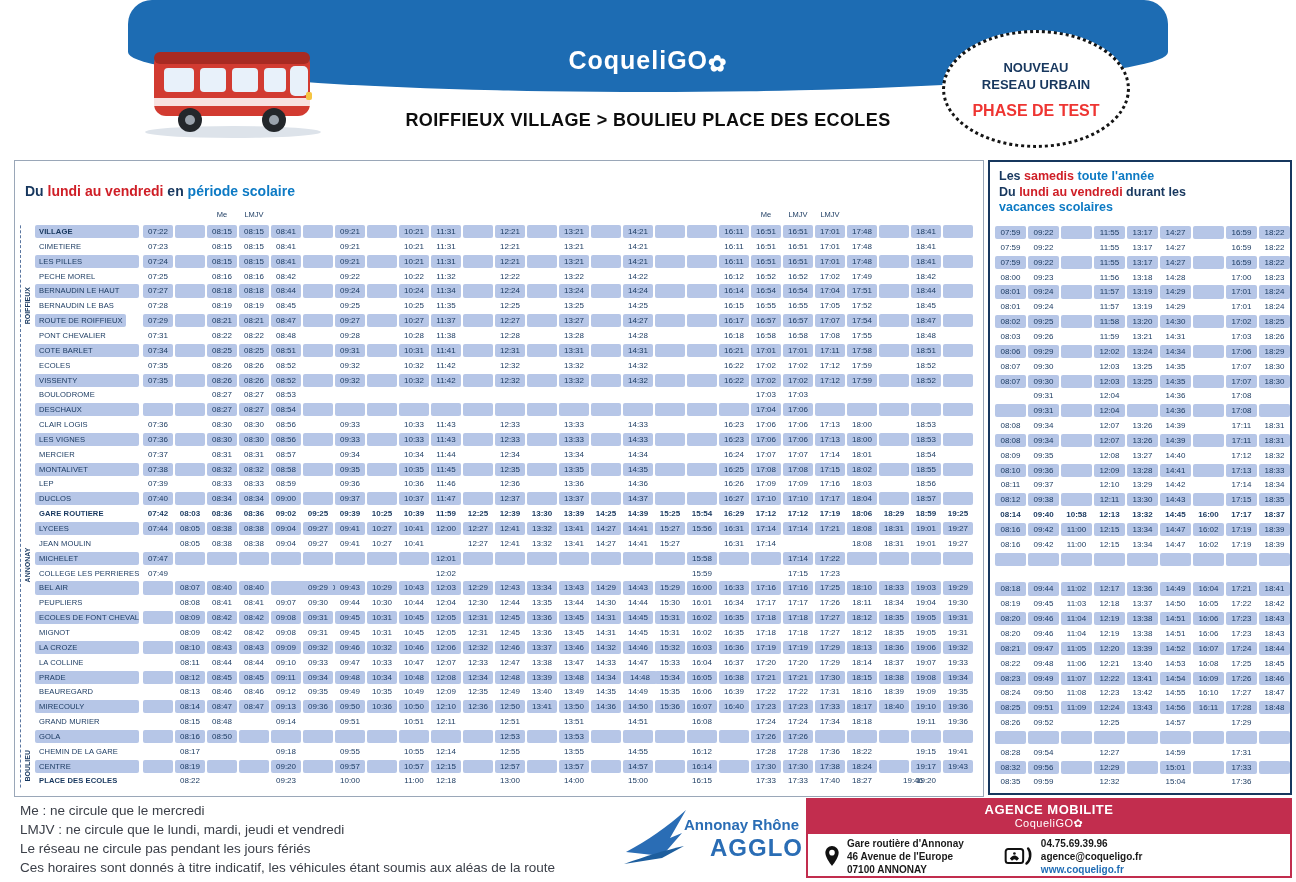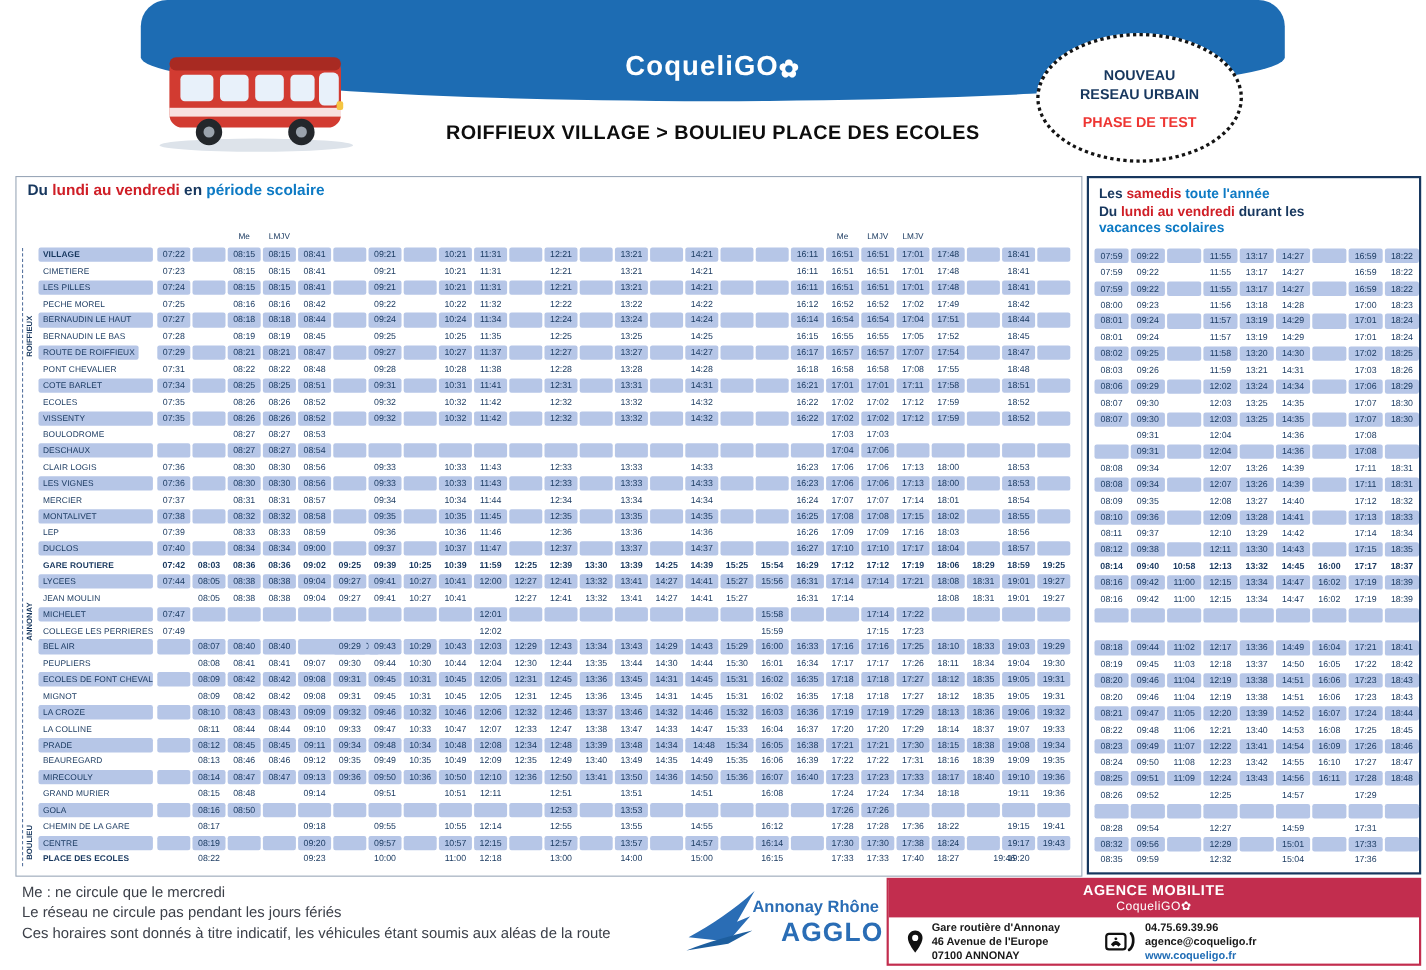--- a/index.html
+++ b/index.html
@@ -12,28 +12,28 @@
           font-size:30px;font-weight:bold;letter-spacing:.5px;}
   .banner-brand{position:absolute;left:0;top:46px;width:100%;text-align:center;color:#fff;
           font-size:25px;font-weight:600;letter-spacing:1px;}
   .brand-flower{font-size:22px;vertical-align:-2px;}
   .route{position:absolute;left:128px;top:110px;width:1040px;text-align:center;color:#0d0d0d;
          font-size:18px;font-weight:bold;letter-spacing:.4px;z-index:2;}
   .badge{position:absolute;left:942px;top:30px;width:182px;height:112px;background:#fff;
          border:3px dotted #141414;border-radius:50%;z-index:3;display:flex;flex-direction:column;
          align-items:center;justify-content:center;text-align:center;}
   .badge .b1{font-size:13px;font-weight:bold;color:#17375e;line-height:17px;}
-  .badge .b3{font-size:13px;font-weight:bold;color:#ee3532;margin-top:9px;}
+  .badge .b3{font-size:16px;font-weight:bold;color:#ee3532;margin-top:9px;}
   .bus{position:absolute;left:138px;top:36px;z-index:2;}
   
   #main-panel{position:absolute;left:14px;top:160px;width:968px;height:635px;
               border:1px solid #9aa7b8;background:#fff;}
   #sat-panel{position:absolute;left:988px;top:160px;width:304px;height:635px;
              border:2px solid #17375e;background:#fff;box-sizing:border-box;}
-  .panel-title{position:absolute;left:10px;top:3px;font-size:14px;font-weight:bold;white-space:nowrap;text-align:right;}
+  .panel-title{position:absolute;left:10px;top:22px;font-size:14px;font-weight:bold;white-space:nowrap;text-align:right;}
   #sat-title{position:absolute;left:9px;top:7px;font-size:12.5px;font-weight:bold;line-height:15.5px;}
   .c-navy{color:#17375e;} .c-red{color:#cf1e26;} .c-blue{color:#0d7ac4;}
   
   .trow{position:absolute;left:0;height:13.2px;width:100%;}
   .tcell,.ncell,.scell{position:absolute;top:0;height:13.2px;line-height:13.5px;font-size:8px;
         color:#17375e;text-align:center;border-radius:2px;white-space:nowrap;overflow:hidden;}
   .ncell{text-align:left;padding-left:4px;box-sizing:border-box;font-size:7.6px;letter-spacing:.1px;}
   .striped{background:#b6c6e7;}
   .boldn{font-weight:bold;} .boldt{font-weight:bold;}
   .hlabel{position:absolute;top:49px;width:30px;text-align:center;font-size:7.5px;color:#17375e;}
@@ -1637,20 +1637,21 @@
           <div class="scell" style="left: 170px; width: 31px;">15:04</div>
           <div class="scell" style="left: 203px; width: 31px;"></div>
           <div class="scell" style="left: 236px; width: 31px;">17:36</div>
           <div class="scell" style="left: 269px; width: 31px;"></div>
         </div>
       </div>
   </div>
 
   <div id="notes">
     <div>Me : ne circule que le mercredi</div>
+    <div>LMJV : ne circule que le lundi, mardi, jeudi et vendredi</div>
     <div>Le réseau ne circule pas pendant les jours fériés</div>
     <div>Ces horaires sont donnés à titre indicatif, les véhicules étant soumis aux aléas de la route</div>
   </div>
 
   <div id="agglo">
     <svg width="200" height="70" viewBox="0 0 200 70">
       <path d="M4 46 C26 34 44 22 64 4 L48 32 L60 27 L40 50 Z" fill="#2a6db5"></path>
       <path d="M2 58 C24 50 44 44 62 40 L40 52 Z" fill="#1d5e9e"></path>
     </svg>
     <div class="agglo-t1">Annonay Rhône</div>

